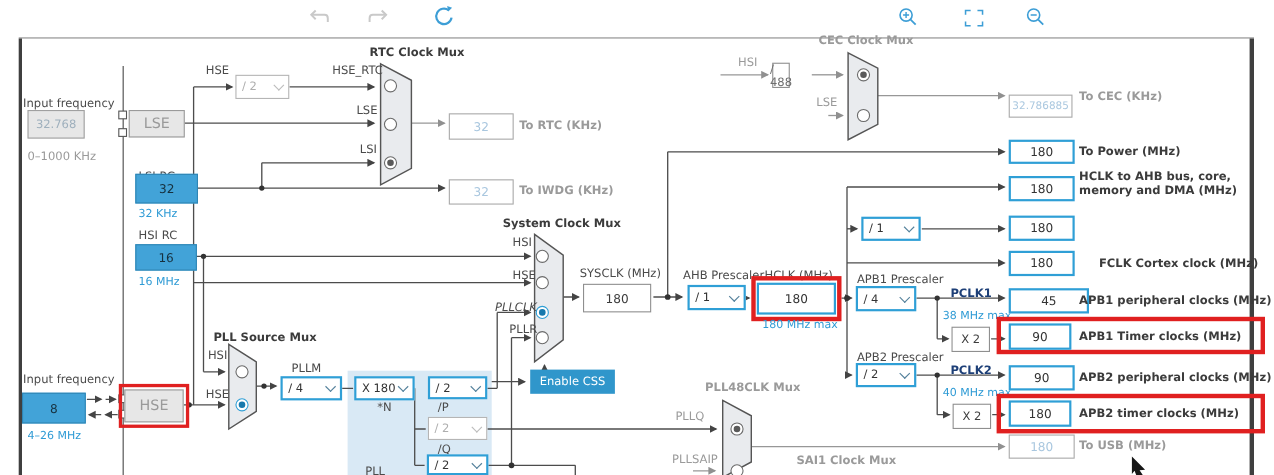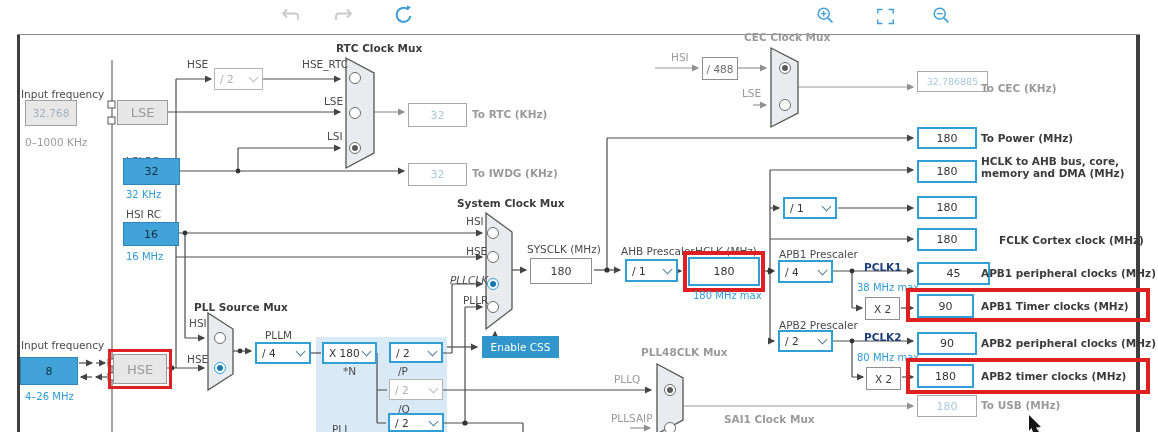--- a/index.html
+++ b/index.html
@@ -257,21 +257,21 @@
     <span>32</span>
   </div>
   <div class="abs lbl-grayb" style="left:472px;top:108px;">To RTC (KHz)</div>
   <div class="abs vbox dis" style="left:408px;top:163px;width:59px;height:23px;">
     <span>32</span>
   </div>
   <div class="abs lbl-grayb" style="left:472px;top:167px;">To IWDG (KHz)</div>
 
   <div class="abs lbl-grayb" style="left:744px;top:31px;">CEC Clock Mux</div>
   <div class="abs lbl-gray" style="left:671px;top:51px;">HSI</div>
-  <div class="abs plainbox" style="left:702px;top:57px;width:36px;height:23px;color:#6e6e6e;">
+  <div class="abs plainbox" style="left:702px;top:57px;width:16px;height:23px;color:#6e6e6e;">
     <span>/ 488</span>
   </div>
   <div class="abs lbl-gray" style="left:742px;top:87px;">LSE</div>
   <div class="radio sel-gray" style="left:779px;top:62px;"></div>
   <div class="radio" style="left:779px;top:99px;"></div>
 
   <div class="abs lbl" style="left:194px;top:301px;">PLL Source Mux</div>
   <div class="abs lbl-sm" style="left:189px;top:317px;">HSI</div>
   <div class="abs lbl-sm" style="left:187px;top:353px;">HSE</div>
   <div class="radio" style="left:214px;top:332px;"></div>
@@ -347,33 +347,33 @@
   <div class="abs plainbox" style="left:865px;top:297px;width:35px;height:23px;">
     <span>X 2</span>
   </div>
 
   <div class="abs lbl-sm" style="left:779px;top:319px;">APB2 Prescaler</div>
   <div class="abs dd" style="left:778px;top:330px;width:55px;height:22px;">
     <span>/ 2</span>
       <span class="chev"></span>
   </div>
   <div class="abs pclk" style="left:864px;top:331px;">PCLK2</div>
-  <div class="abs lbl-blue" style="left:857px;top:352px;">80 MHz max</div>
+  <div class="abs lbl-blue" style="left:857px;top:352px;">40 MHz max</div>
   <div class="abs plainbox" style="left:866px;top:367px;width:35px;height:23px;">
     <span>X 2</span>
   </div>
 
   <div class="abs lbl-grayb" style="left:641px;top:346px;">PLL48CLK Mux</div>
   <div class="abs lbl-gray" style="left:614px;top:373px;">PLLQ</div>
   <div class="abs lbl-gray" style="left:611px;top:412px;">PLLSAIP</div>
   <div class="radio sel-gray" style="left:664px;top:384px;"></div>
   <div class="radio" style="left:664px;top:422px;"></div>
   <div class="abs lbl-grayb" style="left:724px;top:413px;">SAI1 Clock Mux</div>
 
-  <div class="abs vbox dis sm" style="left:917px;top:71px;width:71px;height:21px;">
+  <div class="abs vbox dis sm" style="left:917px;top:86px;width:58px;height:21px;">
     <span>32.786885</span>
   </div>
   <div class="abs lbl-grayb" style="left:981px;top:82px;">To CEC (KHz)</div>
 
   <div class="abs vbox" style="left:917px;top:127px;width:60px;height:22px;">
     <span>180</span>
   </div>
   <div class="abs out-lbl" style="left:981px;top:132px;">To Power (MHz)</div>
 
   <div class="abs vbox" style="left:917px;top:160px;width:60px;height:23px;">

